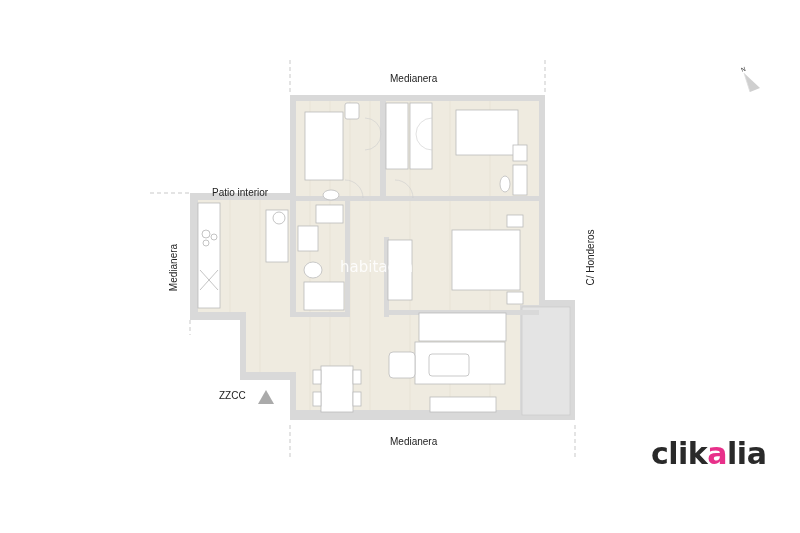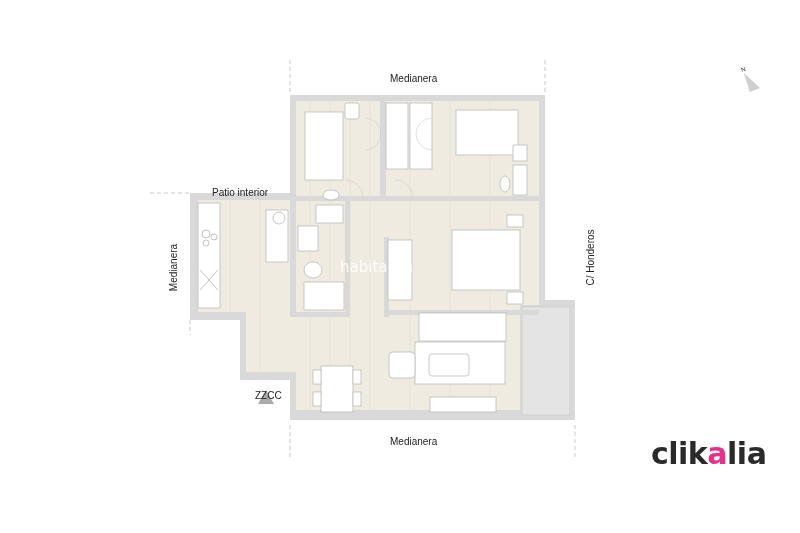--- a/index.html
+++ b/index.html
@@ -117,15 +117,15 @@
   </g>
 </svg>
 
 <div class="wm" style="left:340px;top:258px;">habitaclia</div>
 
 <div class="lbl" style="left:390px;top:73px;">Medianera</div>
 <div class="lbl" style="left:390px;top:436px;">Medianera</div>
 <div class="lbl vert" style="left:150px;top:262px;">Medianera</div>
 <div class="lbl vert" style="left:562px;top:252px;">C/ Honderos</div>
 <div class="lbl" style="left:212px;top:153px;margin-top:34px;">Patio interior</div>
-<div class="lbl" style="left:219px;top:390px;margin-left:36px;">ZZCC</div>
+<div class="lbl" style="left:219px;top:390px;">ZZCC</div>
 
 <div class="logo"><span>clik</span><span class="a">a</span><span>lia</span></div>
 
 </body></html>

